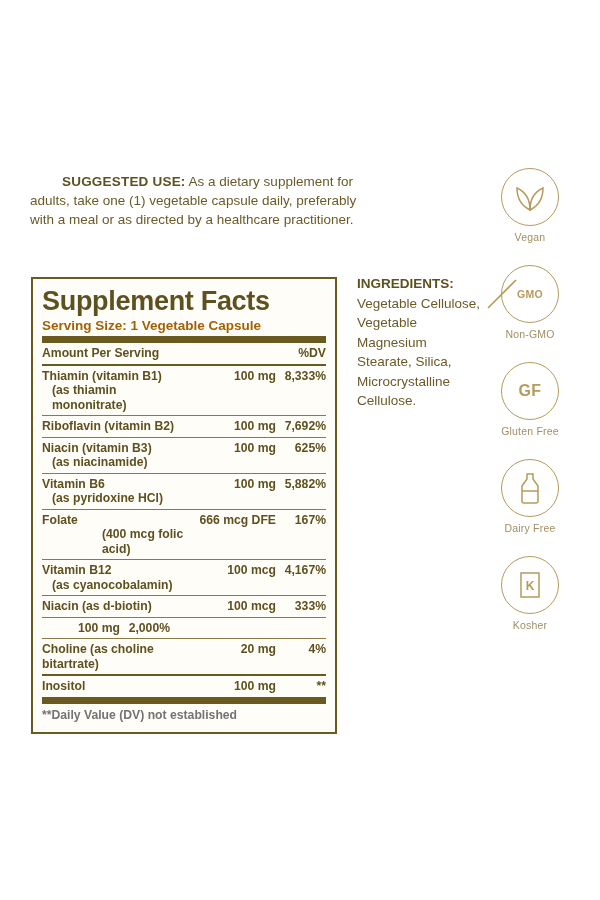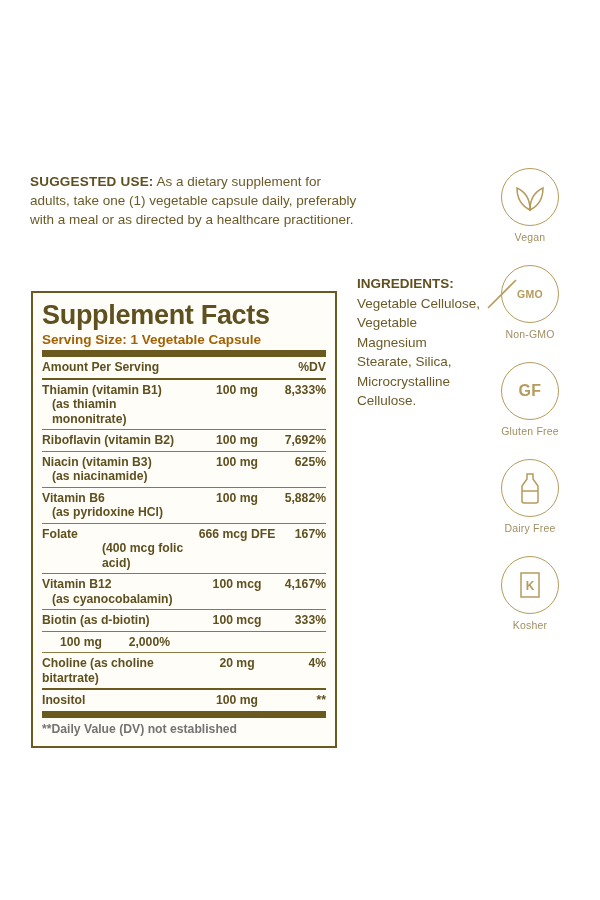--- a/index.html
+++ b/index.html
@@ -29,33 +29,33 @@
     top: 172px;
     width: 330px;
     font-size: 13.5px;
     line-height: 19px;
     color: #6b5a28;
   }
   .suggested-use .label {
     font-weight: bold;
     color: #5f5020;
     letter-spacing: .2px;
+    margin-left: 32px;
   }
 
   
   .sf-panel {
     position: absolute;
     left: 31px;
     top: 277px;
     width: 306px;
     border: 2px solid #6b5a1f;
     background: #fffdf7;
     box-sizing: border-box;
     padding: 6px 9px 8px 9px;
-    margin-top: 14px;
   }
   .sf-title {
     font-size: 27px;
     line-height: 32px;
     font-weight: bold;
     color: #5f5020;
     letter-spacing: -0.3px;
   }
   .sf-serving {
     font-size: 13.5px;
@@ -85,21 +85,21 @@
     color: #5f5020;
     padding: 3px 0 3px 0;
     line-height: 14.5px;
   }
   .sf-row .nm {
     flex: 1 1 auto;
     padding-right: 4px;
   }
   .sf-row .amt {
     flex: 0 0 auto;
-    text-align: center;
+    text-align: right;
     width: 78px;
     white-space: nowrap;
   }
   .sf-row .dv {
     flex: 0 0 auto;
     text-align: right;
     width: 50px;
     white-space: nowrap;
   }
   .sf-row .sub {
@@ -251,21 +251,21 @@
         <span>Vitamin B12</span>
         <span class="sub">(as cyanocobalamin)</span>
       </span>
       <span class="amt">100 mcg</span>
       <span class="dv">4,167%</span>
     </div>
     <div class="rule-thin"></div>
 
     <div class="sf-row">
       <span class="nm">
-        <span>Biotin (as d-biotin)</span>
+        <span>Niacin (as d-biotin)</span>
       </span>
       <span class="amt">100 mcg</span>
       <span class="dv">333%</span>
     </div>
     <div class="rule-thin"></div>
 
     <div class="sf-row">
       <span class="amt">100 mg</span>
       <span class="dv">2,000%</span>
     </div>

